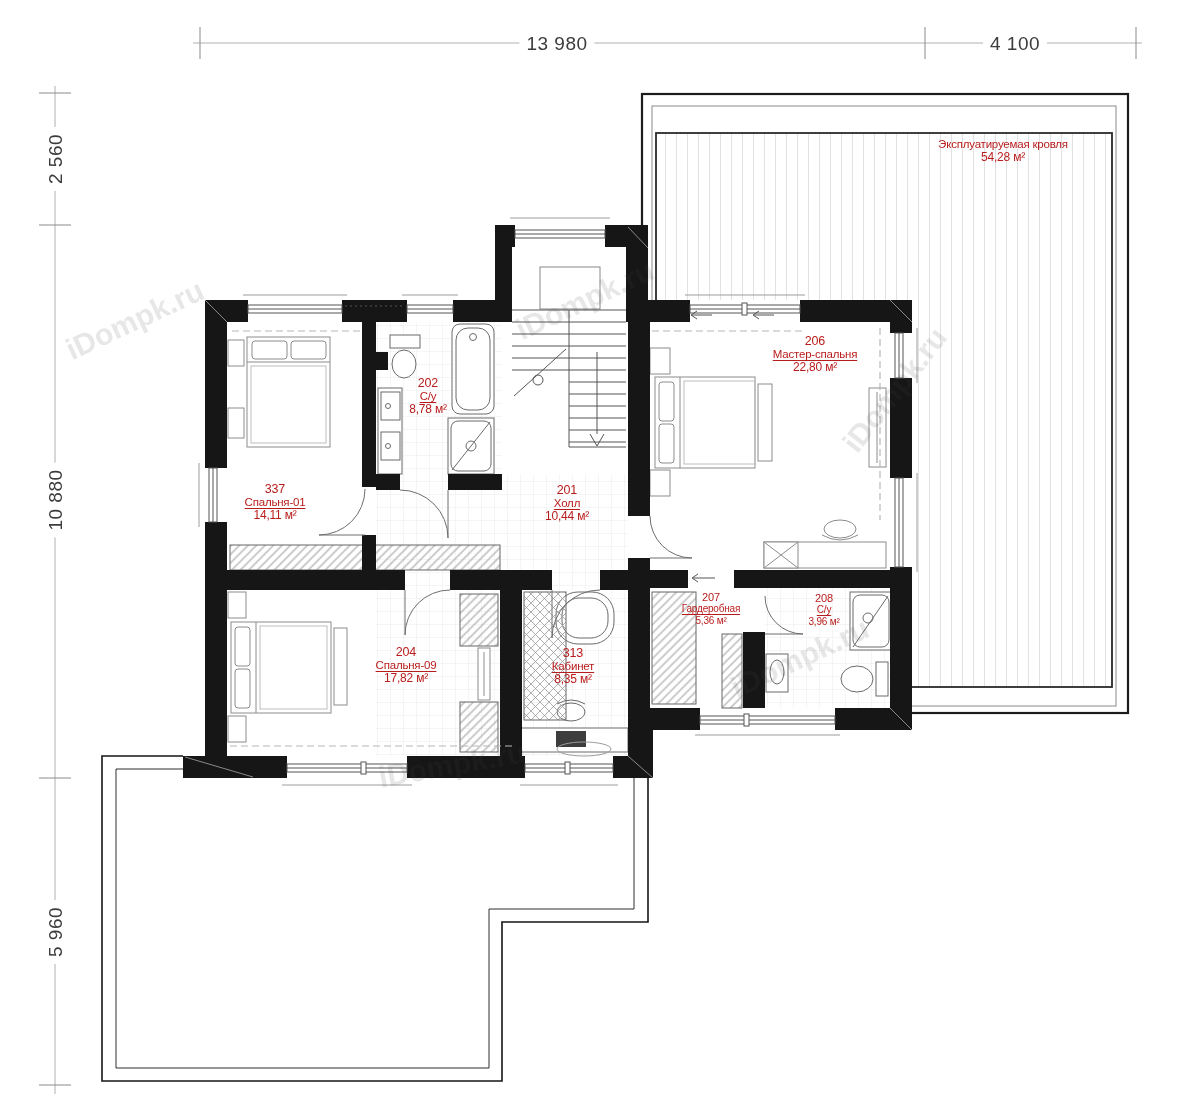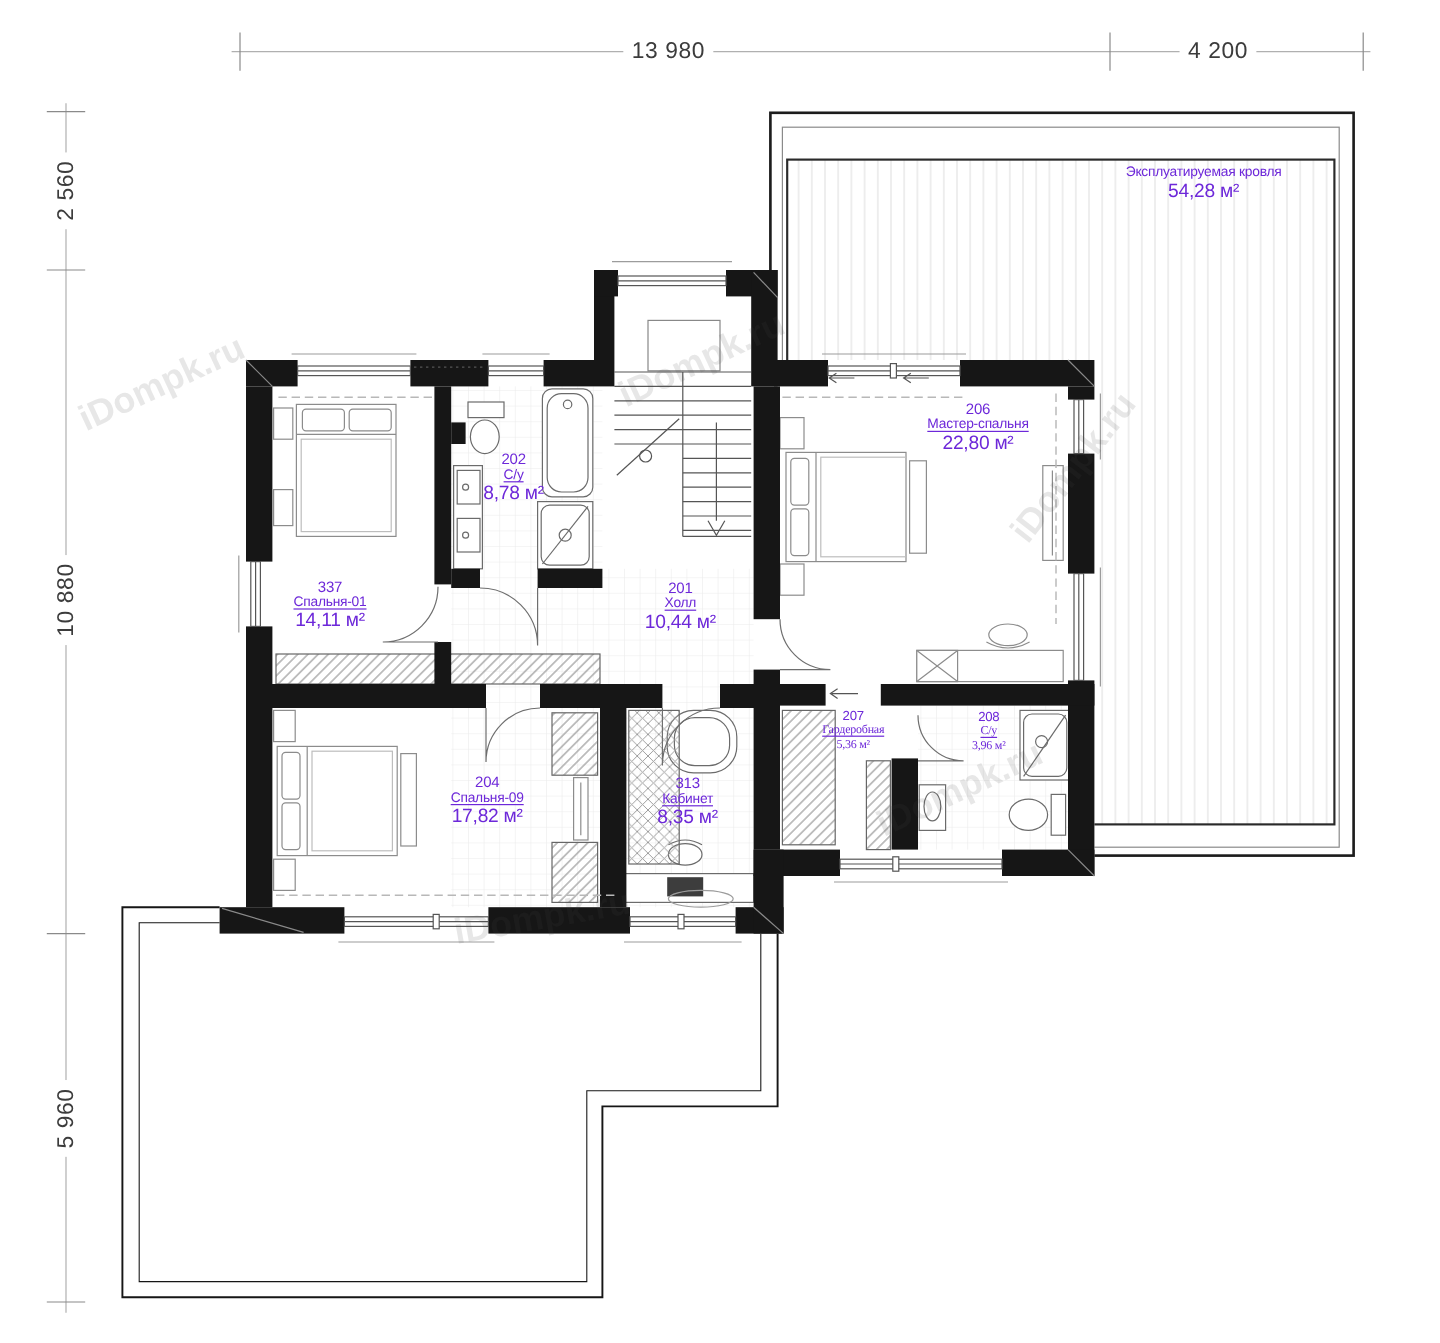--- a/index.html
+++ b/index.html
@@ -2,27 +2,27 @@
 <html><head>
 <meta charset="utf-8">
 <style>
   html,body{margin:0;padding:0;background:#fff;}
   .plan{position:relative;width:1200px;height:1119px;background:#fff;overflow:hidden;
         font-family:"Liberation Sans",sans-serif;}
   .plan svg{position:absolute;left:0;top:0;}
   .dim{position:absolute;font-size:19px;line-height:1;color:#3c3c3c;background:#fff;
        padding:1px 7px;transform:translate(-50%,-50%);letter-spacing:.5px;white-space:nowrap;}
   .dim.vert{transform:translate(-50%,-50%) rotate(-90deg);}
-  .rlabel{position:absolute;transform:translate(-50%,0);text-align:center;color:#6d28d9;
+  .rlabel{position:absolute;transform:translate(-50%,0);text-align:center;color:#b91c1c;
           letter-spacing:-.2px;line-height:1.12;white-space:nowrap;}
   .rlabel .num{font-size:12.5px;}
   .rlabel .nm{font-size:11.5px;text-decoration:underline;text-underline-offset:2px;}
-  .rlabel .ar{font-size:16px;}
+  .rlabel .ar{font-size:12px;}
   .rlabel.sm .num{font-size:11px;}
-  .rlabel.sm .nm,.rlabel.sm .ar{font-size:10px;font-family:Liberation Serif, serif;}
+  .rlabel.sm .nm,.rlabel.sm .ar{font-size:10px;}
   .wm{position:absolute;font-weight:bold;font-size:30px;color:rgba(70,70,70,.13);
       white-space:nowrap;}
 </style>
 </head>
 <body>
 
 <div class="plan">
 
 <svg width="1200" height="1119" viewBox="0 0 1200 1119">
   <defs>
@@ -273,21 +273,21 @@
 
   <g stroke="#b8b8b8" stroke-width="1.2" stroke-dasharray="7 4" fill="none">
     <path d="M232 331H360"></path>
     <path d="M652 331H806"></path>
     <path d="M880 328V520"></path>
     <path d="M230 746H516"></path>
   </g>
 </svg>
 
   <div class="dim" style="left:557px;top:43px">13 980</div>
-  <div class="dim" style="left:1015px;top:43px">4 200</div>
+  <div class="dim" style="left:1015px;top:43px">4 100</div>
   <div class="dim vert" style="left:55px;top:159px">2 560</div>
   <div class="dim vert" style="left:55px;top:500px">10 880</div>
   <div class="dim vert" style="left:55px;top:932px">5 960</div>
 
   <div class="rlabel" style="left:1003px;top:138px">
     <div class="nm" style="text-decoration:none">Эксплуатируемая кровля</div>
     <div class="ar">54,28 м²</div>
   </div>
 
   <div class="rlabel" style="left:567px;top:483px">

